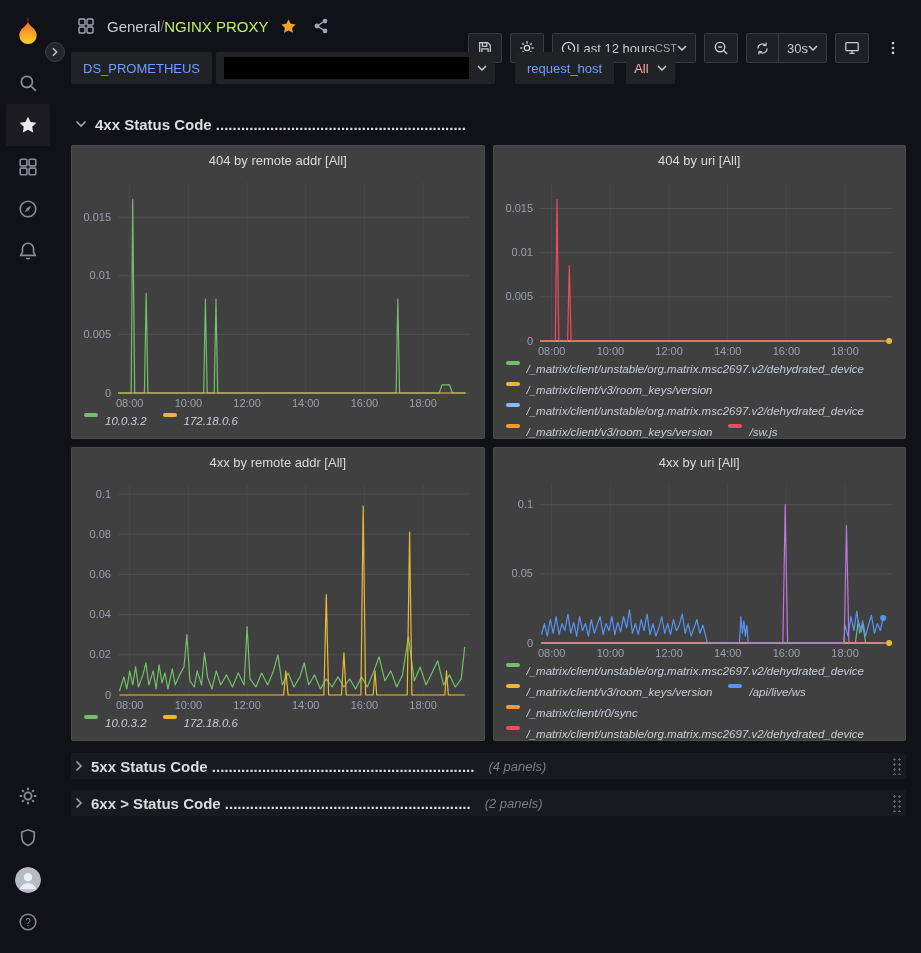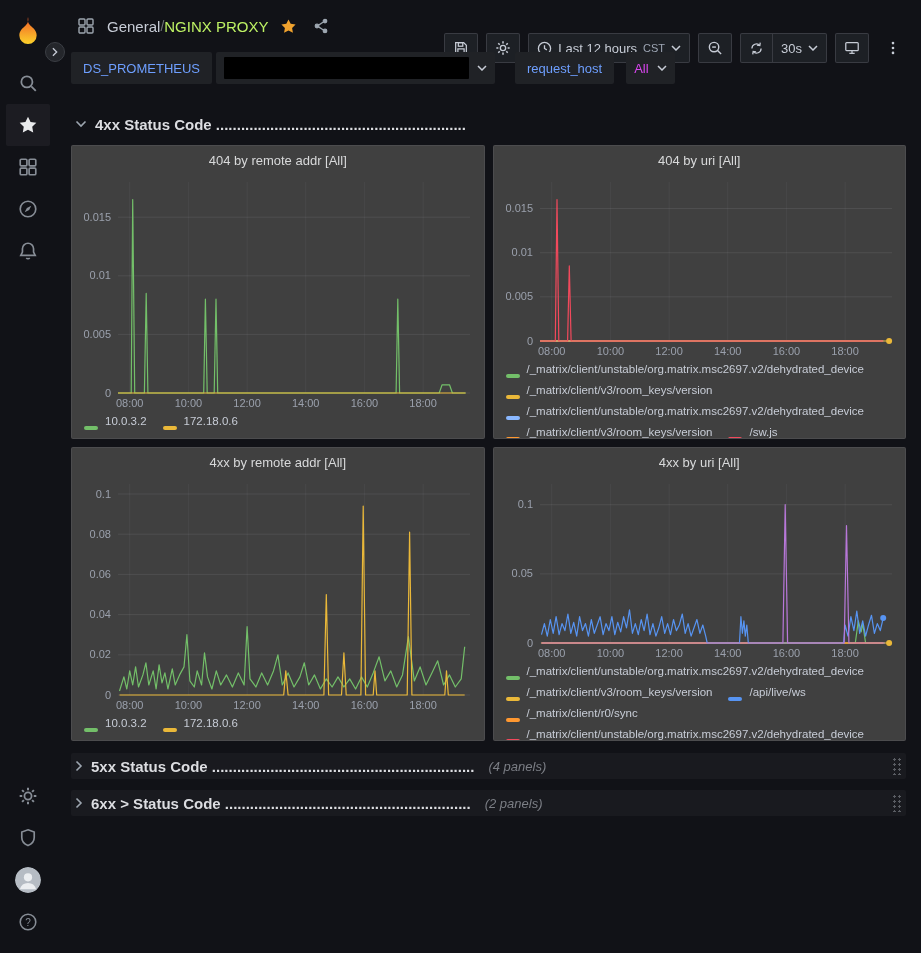--- a/index.html
+++ b/index.html
@@ -25,38 +25,38 @@
 
   .topbar { height:52px; flex:none; display:flex; align-items:center; padding:0 12px 0 18px; gap:8px; }
   .crumbs { display:flex; align-items:center; }
   .crumb-section { font-size:15px; color:#c7ccd6; cursor:pointer; }
   .crumb-sep { color:#6e7077; font-size:14px; }
   .crumb-title { font-size:15px; color:#bef264; font-weight:500; cursor:pointer; }
   .icon-btn { background:none; border:none; color:#9da6b0; display:flex; align-items:center;
     justify-content:center; cursor:pointer; padding:4px; }
   .fav-star { color:#f0a22e; }
   .toolbar { margin-left:auto; display:flex; align-items:center; gap:8px; }
-  .tbtn { height:30px; min-width:32px; display:flex; align-items:center; justify-content:center; gap:6px;
+  .tbtn { height:30px; min-width:32px; display:flex; align-items:center; justify-content:center; 
     background:#1d2025; border:1px solid rgba(204,204,220,0.16); border-radius:2px; color:#c7ccd6;
     padding:0 8px; font-size:13px; cursor:pointer; white-space:nowrap;margin-top:44px; }
   .tbtn .tz { font-size:11px; color:#9da5b3; }
   .group { display:flex; }
   .group .tbtn:first-child { border-radius:2px 0 0 2px; }
   .group .tbtn:last-child { border-radius:0 2px 2px 0; margin-left:-1px; }
   .tbtn.borderless { background:none; border:none; }
 
   
   .submenu { height:44px; flex:none; display:flex; gap:4px; padding:0 12px 0 16px; }
   .var-label { height:32px; display:flex; align-items:center; padding:0 12px; background:#202226;
     border-radius:2px; font-size:13px; color:#6e9fff; font-weight:500; cursor:pointer; }
   .var-select { height:32px; display:flex; align-items:center; gap:8px; background:#202226;
     border-radius:2px; padding:0 8px; cursor:pointer; color:#c7ccd6; }
   .blackout { width:245px; height:22px; background:#000; border-radius:1px; }
   .gap16 { width:12px; flex:none; }
-  .var-value { font-size:13px; color:#d946ef; }
+  .var-value { font-size:13px; color:#fca5a5; }
 
   
   .dash { flex:1; overflow:hidden; padding:5px 15px 0 16px; }
   .row-header { height:26px; display:flex; align-items:center; gap:8px; cursor:pointer;
     border-radius:2px; padding:0 4px; }
   .row-header.collapsed { background:rgba(204,204,220,0.045); }
   .row-title { font-size:15px; font-weight:bold; color:#dcdde1; white-space:nowrap; overflow:hidden; }
   .row-count { font-size:13px; font-style:italic; color:#7b7e85; white-space:nowrap; margin-left:6px; }
   .row-chevron { color:#9da6b0; display:flex; flex:none; }
   .drag-dots { margin-left:auto; width:10px; height:18px; flex:none; cursor:grab;
@@ -69,21 +69,21 @@
   .panel-grid { display:grid; grid-template-columns:1fr 1fr; gap:8px; grid-auto-rows:294px; margin:8px 0 0; }
   .panel { background:#404040; border:1px solid rgba(204,204,220,0.09); border-radius:2px;
     display:flex; flex-direction:column; overflow:hidden; }
   .panel-title { flex:none; height:28px; display:flex; align-items:center; justify-content:center;
     font-size:13px; font-weight:500; color:#d8d9da; cursor:pointer; }
   .chart { flex:1 1 auto; min-height:185px; overflow:hidden; }
   .chart svg { display:block; }
   .tick { fill:#9aa0ac; font-size:11px; font-family:"Liberation Sans", sans-serif; }
   .legend { flex:none; display:flex; flex-wrap:wrap; column-gap:16px; row-gap:4px;
     padding:2px 12px 8px; font-size:11.5px; line-height:17px; color:#c7ccd6; overflow:hidden; }
-  .lg-item { white-space:nowrap; cursor:pointer; display:inline-flex; align-items:flex-end; }
+  .lg-item { white-space:nowrap; cursor:pointer; display:inline-flex; align-items:flex-start;font-style:italic; }
   .lg-item i { width:14px; height:4px; border-radius:2px; display:inline-block; margin-right:7px; flex:none; }
 </style>
 </head>
 <body>
 
 <div class="app">
 
   <aside class="sidebar">
     <div class="side-item logo">
       <svg width="28" height="30" viewBox="0 0 24 26">

